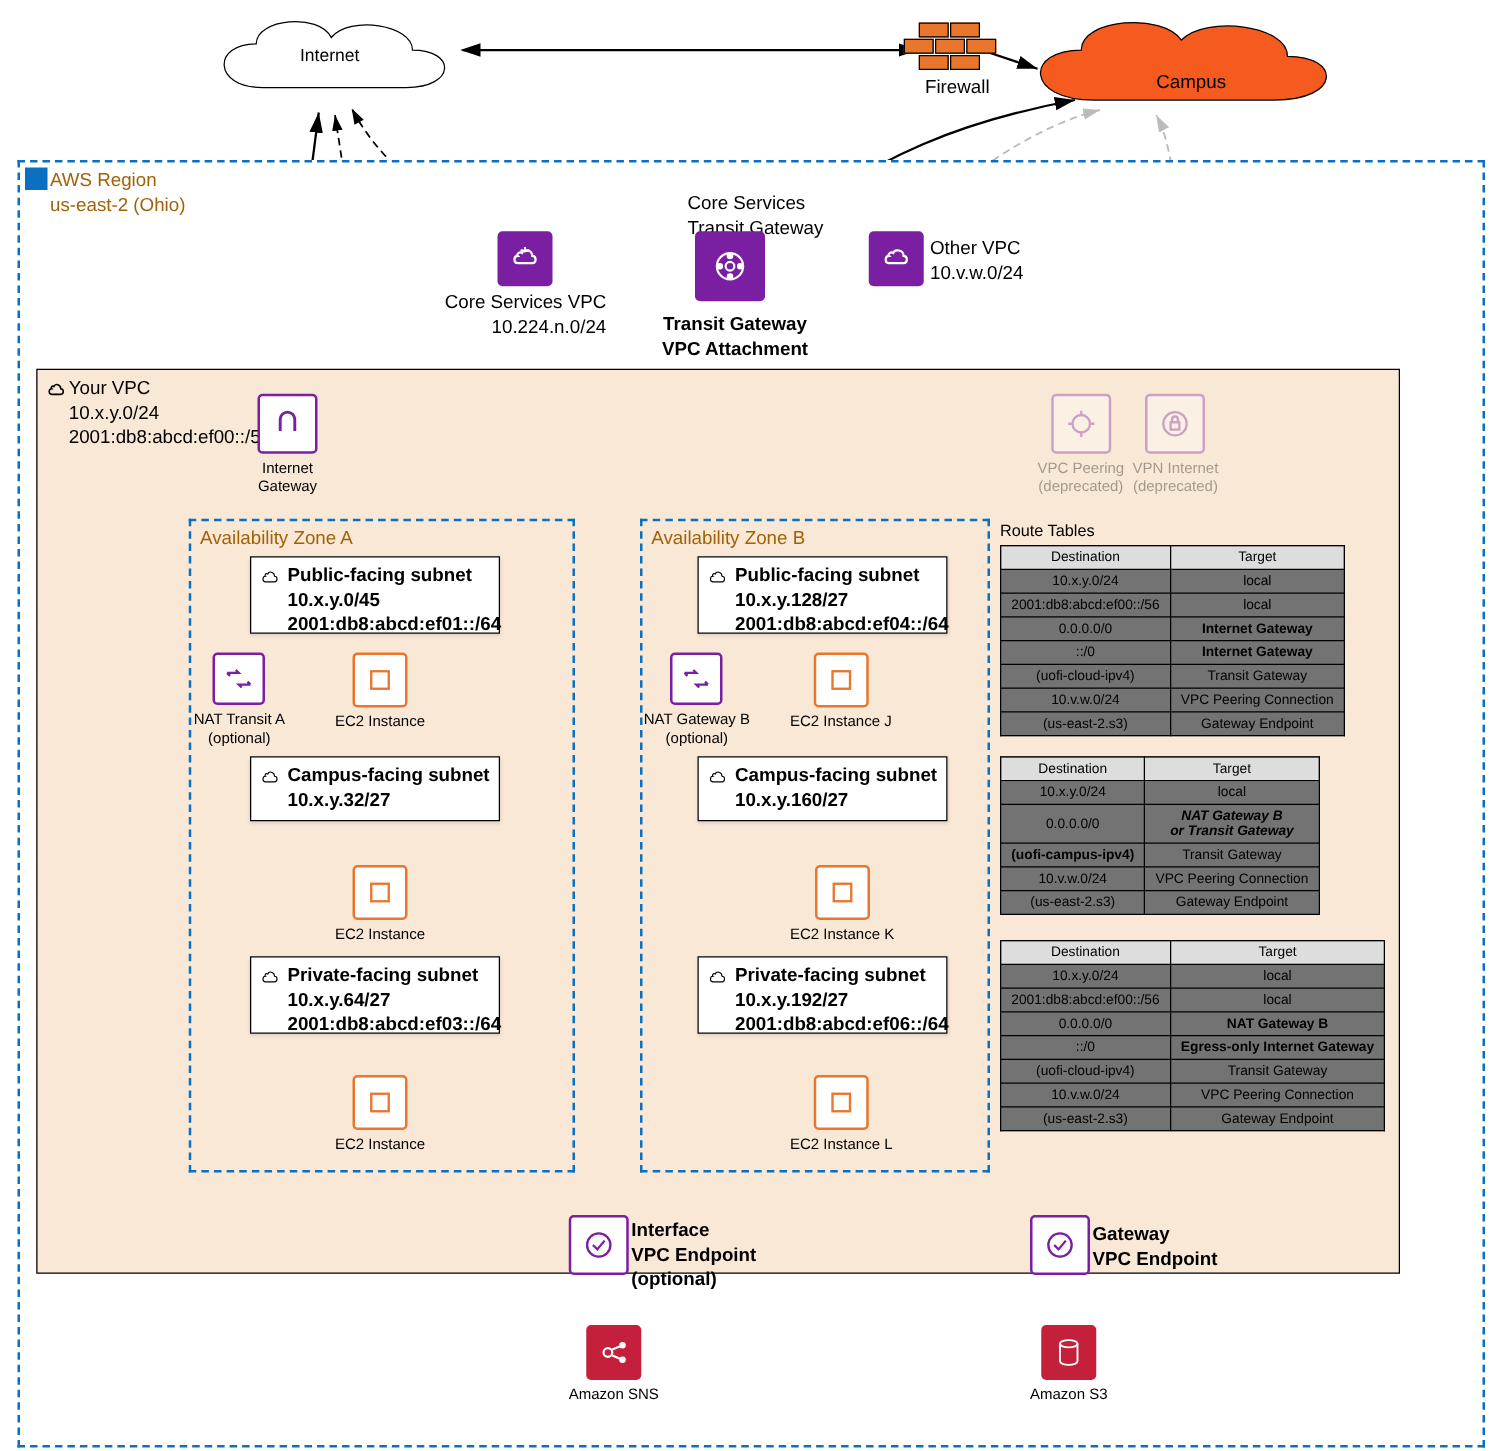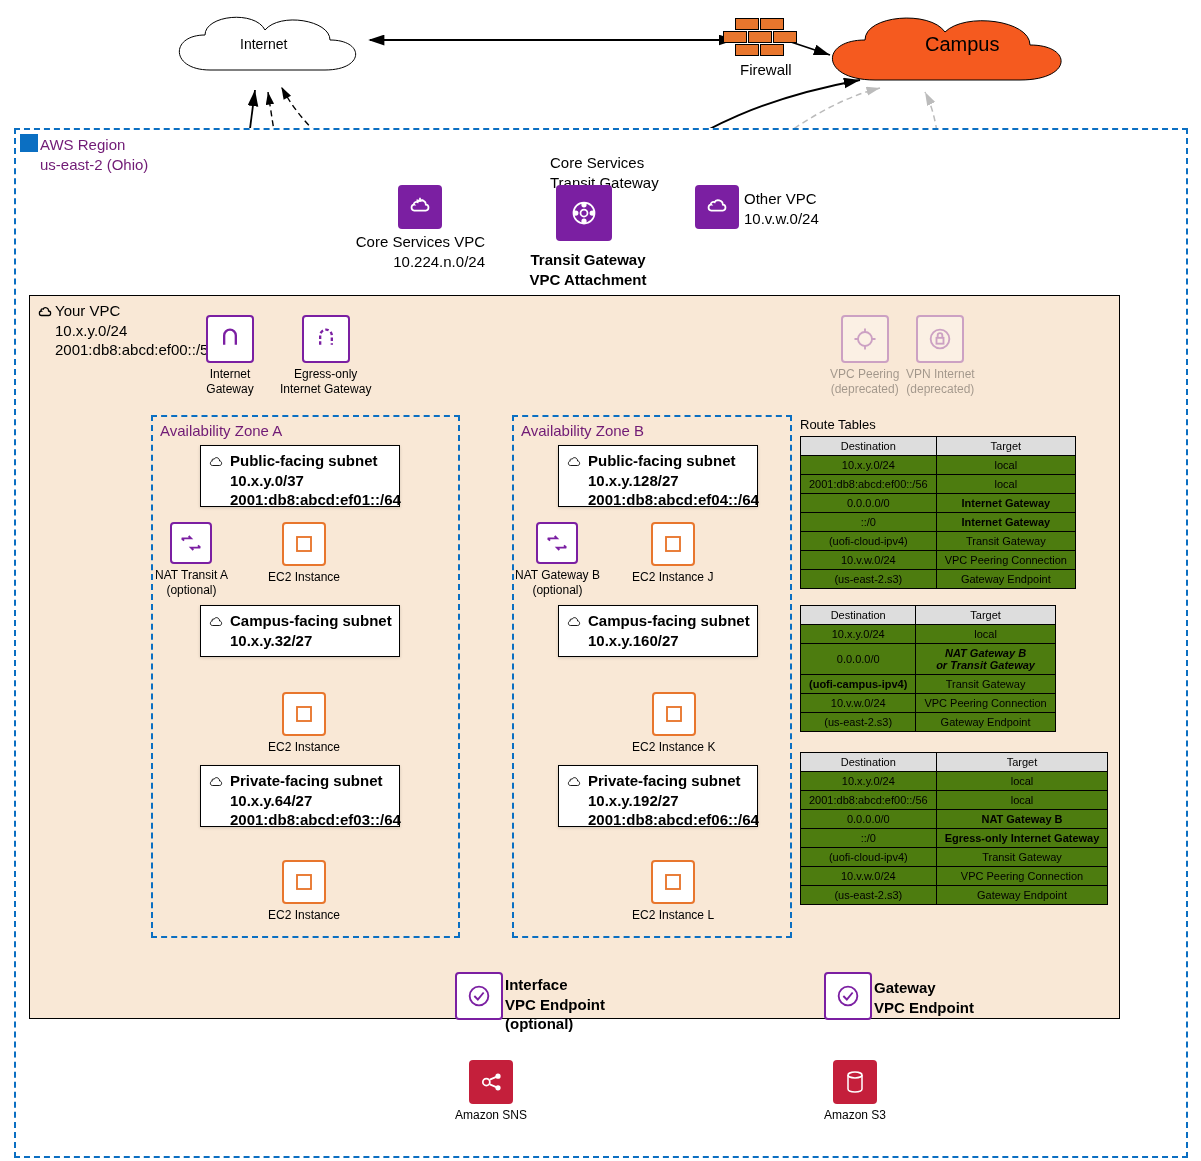--- a/index.html
+++ b/index.html
@@ -3,34 +3,34 @@
 <meta charset="utf-8">
 <style>
 html,body{margin:0;padding:0;background:#fff;font-family:Helvetica,Arial,sans-serif;font-size:12px;color:#000}
 .canvas{position:relative;width:1201px;height:1161px;background:#fff}
 .box{position:absolute;box-sizing:border-box}
 .region{border:2px dashed #0b6fc2;background:#fff}
 .vpc{border:1px solid #000;background:#f9e8d6}
 .az{border:2px dashed #0b6fc2;background:transparent}
 .subnet{border:1px solid #000;background:#fff;box-shadow:0 1px 3px rgba(0,0,0,.15)}
 .lbl{position:absolute;font-size:15px;line-height:1.3;white-space:pre}
-.blue{color:#701a75}
+.blue{color:#a16207}
 .cloud{position:absolute}
 .cloud svg{display:block}
 .icon{position:absolute;display:flex;flex-direction:column;align-items:center}
 .icon .sq{width:44px;height:44px;border-radius:4px;display:flex;align-items:center;justify-content:center}
 .icon .sq svg{width:28px;height:28px}
 .icon .cap{margin-top:4px;text-align:center;font-size:12px;line-height:1.25;white-space:pre}
 .purple{background:#7b1fa2}
 .purple2{border:2px solid #7b1fa2;background:#fff}
 .orange{border:2px solid #e8762d;background:#fff}
 .red{background:#c41f3b}
 .ghost{opacity:.35}
 .svg-layer{position:absolute;left:0;top:0;width:1201px;height:1161px;pointer-events:none}
-.rt{position:absolute;border-collapse:collapse;background:#4d7c0f}
+.rt{position:absolute;border-collapse:collapse;background:#737373}
 .rt th,.rt td{border:1px solid #000;padding:3px 8px;font-size:11px;text-align:center;white-space:nowrap}
 .rt th{background:#ddd;font-weight:400}
 .rt td.b{font-weight:700}
 .rt td.bi{font-weight:700;font-style:italic}
 .rt-title{position:absolute;font-size:13px}
 .firewall{position:absolute;width:50px;height:38px}
 .firewall .brick{position:absolute;background:#e8762d;border:1px solid #000;box-sizing:border-box}
 .region-icon{position:absolute;left:4px;top:4px;width:18px;height:18px;background:#0b6fc2}
 .vpc-icon{position:absolute;left:6px;top:6px;width:18px;height:18px}
 .subnet-icon{position:absolute;left:6px;top:6px;width:18px;height:18px}
@@ -124,21 +124,21 @@
         <path class="cloud-outline" d="M50 60 C10 60 10 25 45 25 C45 5 95 0 105 20 C120 2 170 10 170 30 C205 30 205 60 165 60 Z"></path>
       </svg>
 </div>
 <div class="lbl" style="left:240px;top:35px;font-size:14px">Internet</div>
 
 <div class="cloud" style="left:815px;top:10px">
   <svg width="260" height="95">
         <path class="campus-cloud" d="M60 70 C5 70 5 30 50 30 C50 5 115 0 130 22 C150 2 215 10 215 35 C258 35 258 70 205 70 Z"></path>
       </svg>
 </div>
-<div class="lbl" style="left:925px;top:31px;font-size:20px">Campus</div>
+<div class="lbl" style="left:925px;top:56px;font-size:15px">Campus</div>
 
 <div class="firewall" style="left:735px;top:18px">
   <div class="brick" style="left:0;top:0;width:24px;height:12px"></div>
   <div class="brick" style="left:25px;top:0;width:24px;height:12px"></div>
   <div class="brick" style="left:-12px;top:13px;width:24px;height:12px"></div>
   <div class="brick" style="left:13px;top:13px;width:24px;height:12px"></div>
   <div class="brick" style="left:38px;top:13px;width:24px;height:12px"></div>
   <div class="brick" style="left:0;top:26px;width:24px;height:12px"></div>
   <div class="brick" style="left:25px;top:26px;width:24px;height:12px"></div>
 </div>
@@ -210,29 +210,20 @@
 
 <div class="icon" style="left:206px;top:315px">
   <div class="sq purple2">
         <svg viewBox="0 0 24 24">
           <path fill="none" stroke="#7b1fa2" stroke-width="2" d="M7 17V9a5 5 0 0110 0v8"></path>
         </svg>
       </div>
   <div class="cap">Internet
 Gateway</div>
 </div>
-<div class="icon" style="left:280px;top:315px">
-  <div class="sq purple2">
-        <svg viewBox="0 0 24 24">
-          <path fill="none" stroke="#7b1fa2" stroke-width="2" stroke-dasharray="3 2" d="M7 17V9a5 5 0 0110 0v8"></path>
-        </svg>
-      </div>
-  <div class="cap">Egress-only
-Internet Gateway</div>
-</div>
 
 <div class="icon ghost" style="left:830px;top:315px">
   <div class="sq purple2">
         <svg viewBox="0 0 24 24">
           <g fill="none" stroke="#7b1fa2" stroke-width="1.6">
             <circle cx="12" cy="12" r="6"></circle>
             <path d="M12 3v3M12 18v3M3 12h3M18 12h3"></path>
           </g>
         </svg>
       </div>
@@ -258,21 +249,21 @@
 
 <div class="box az" style="left:512px;top:415px;width:280px;height:523px"></div>
 <div class="lbl blue" style="left:521px;top:421px">Availability Zone B</div>
 
 <div class="box subnet" style="left:200px;top:445px;width:200px;height:62px">
   <div class="subnet-icon"><svg viewBox="0 0 20 20">
           <path fill="none" stroke="#000" d="M6 10c-3 0-3 5 0 5h8c3 0 3-5 0-5 0-4-5-5-6-2-2-1-3 1-2 2z"></path>
         </svg></div>
 </div>
 <div class="lbl" style="left:230px;top:451px;font-weight:700"><span>Public-facing subnet</span>
-<span>10.x.y.0/37</span>
+<span>10.x.y.0/45</span>
 <span>2001:db8:abcd:ef01::/64</span></div>
 
 <div class="box subnet" style="left:200px;top:605px;width:200px;height:52px">
   <div class="subnet-icon"><svg viewBox="0 0 20 20">
           <path fill="none" stroke="#000" d="M6 10c-3 0-3 5 0 5h8c3 0 3-5 0-5 0-4-5-5-6-2-2-1-3 1-2 2z"></path>
         </svg></div>
 </div>
 <div class="lbl" style="left:230px;top:611px;font-weight:700"><span>Campus-facing subnet</span>
 <span>10.x.y.32/27</span></div>
 

